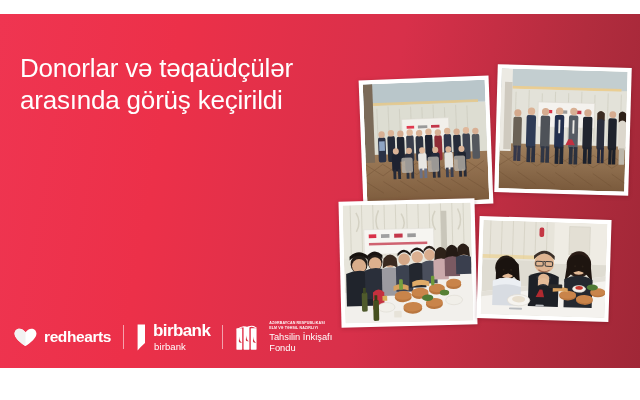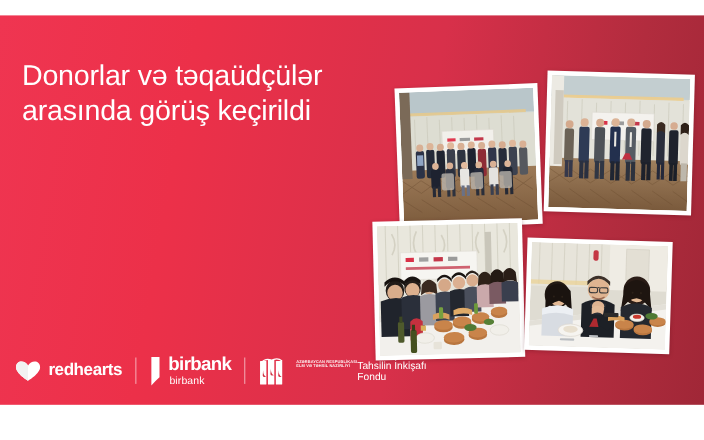--- a/index.html
+++ b/index.html
@@ -89,21 +89,21 @@
     font-size: 9.5px;
     font-weight: 400;
     letter-spacing: 0.1px;
     margin-top: 3px;
     margin-left: 1px;
   }
 
   
   .tf { display: flex; align-items: center; gap: 6px; }
   .tf-mark { width: 28px; height: 27px; display: block; }
-  .tf-text { display: flex; flex-direction: row; line-height: 1; }
+  .tf-text { display: flex; flex-direction: column; line-height: 1; }
   .tf-ministry {
     color: #ffffff;
     font-size: 3.6px;
     line-height: 4.6px;
     letter-spacing: 0.12px;
     font-weight: 700;
     white-space: pre-line;
     margin-bottom: 2px;
     opacity: 0.95;
   }

